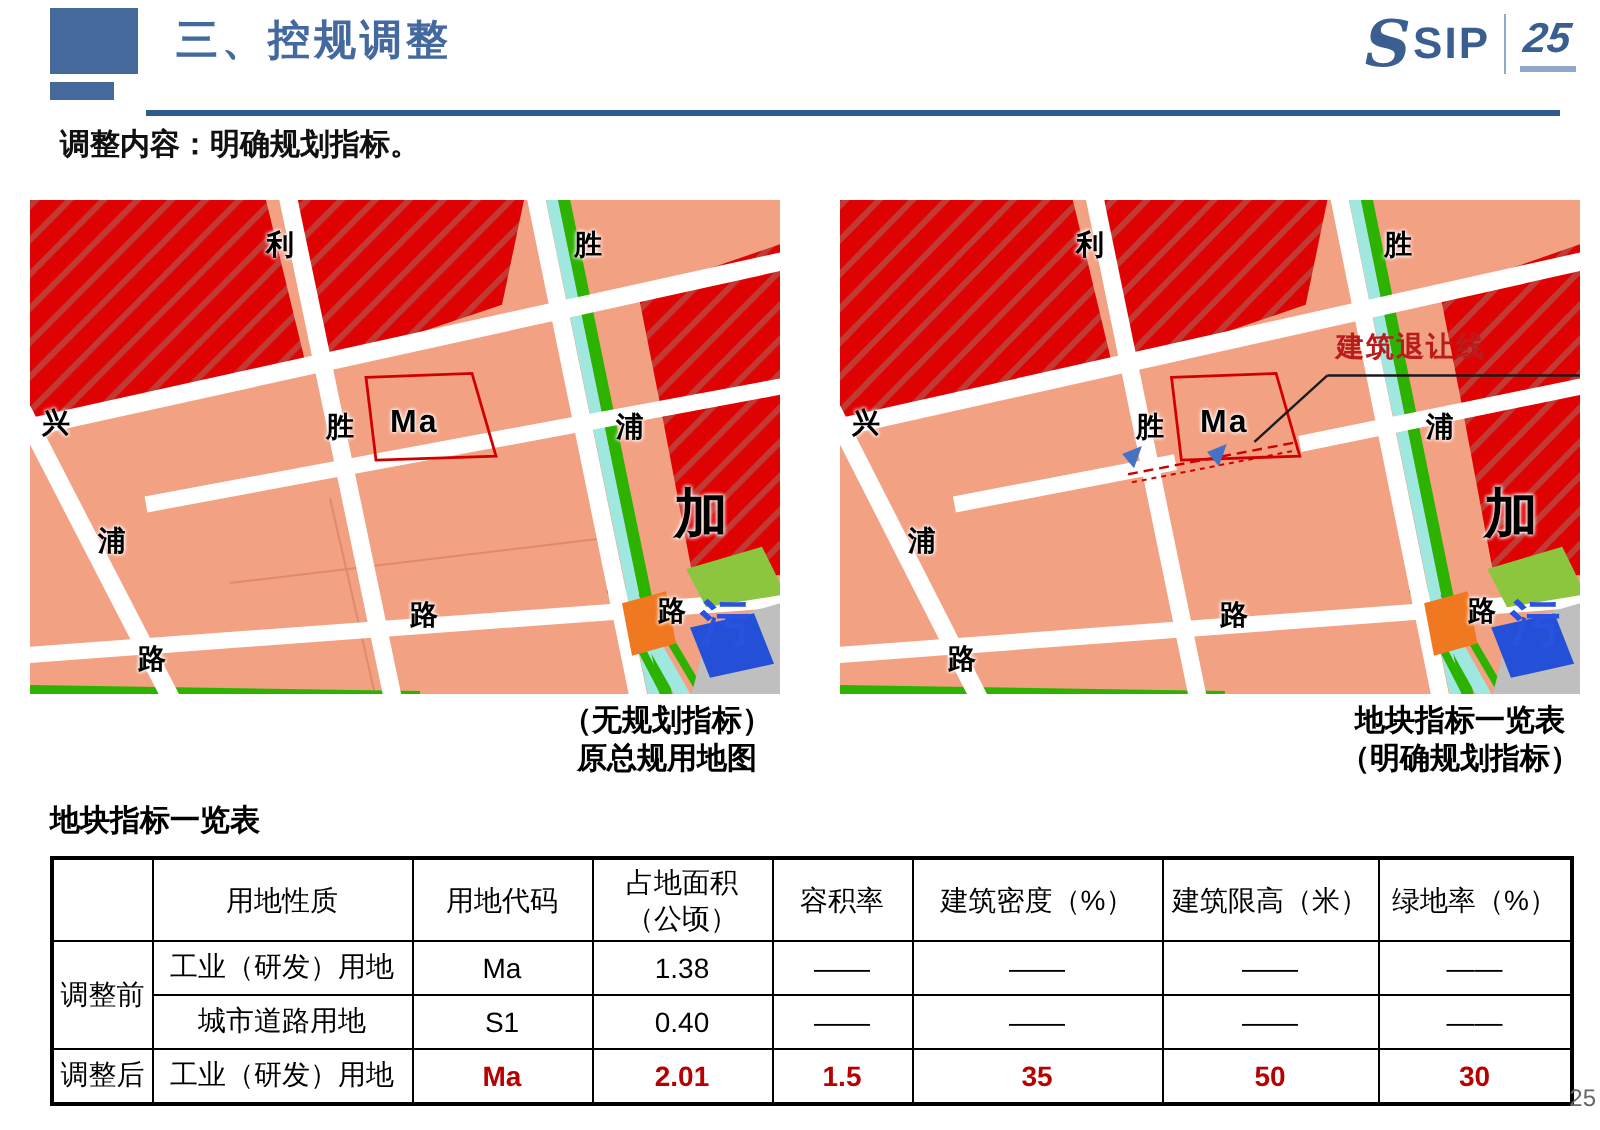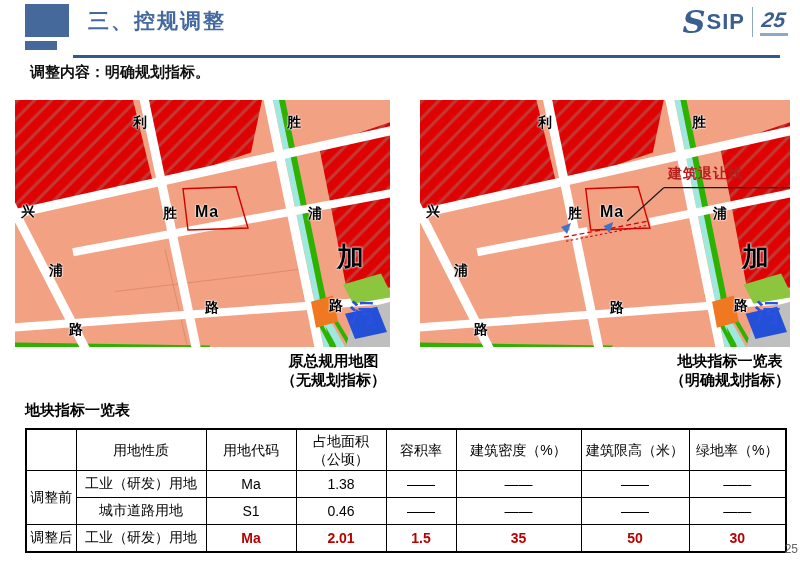--- a/index.html
+++ b/index.html
@@ -166,22 +166,22 @@
       <div class="maplabel" style="left: 314px; top: 198px;">路</div>
       <div class="maplabel" style="left: 54px; top: 222px;">路</div>
       <div class="maplabel big" style="left: 322px; top: 144px;">加</div>
       <div class="maplabel wu" style="left: 335px; top: 200px;">污</div>
       <div class="maplabel setback" style="left: 248px; top: 66px;">建筑退让线</div>
     </div>
 </div>
 
 <div class="caption" style="left:15px;width:371px;">
   <span class="cap-inner">
+    <span class="cap-line">（无规划指标）</span>
     <span class="cap-line">原总规用地图</span>
-    <span class="cap-line">（无规划指标）</span>
   </span>
 </div>
 <div class="caption" style="left:420px;width:370px;">
   <span class="cap-inner">
     <span class="cap-line">地块指标一览表</span>
     <span class="cap-line">（明确规划指标）</span>
   </span>
 </div>
 
 <div class="tbl-title">地块指标一览表</div>
@@ -216,21 +216,21 @@
         <td>Ma</td>
         <td>1.38</td>
         <td>——</td>
         <td>——</td>
         <td>——</td>
         <td>——</td>
       </tr>
       <tr>
         <td>城市道路用地</td>
         <td>S1</td>
-        <td>0.46</td>
+        <td>0.40</td>
         <td>——</td>
         <td>——</td>
         <td>——</td>
         <td>——</td>
       </tr>
       <tr>
         <td rowspan="1">调整后</td>
         <td>工业（研发）用地</td>
         <td class="red">Ma</td>
         <td class="red">2.01</td>

